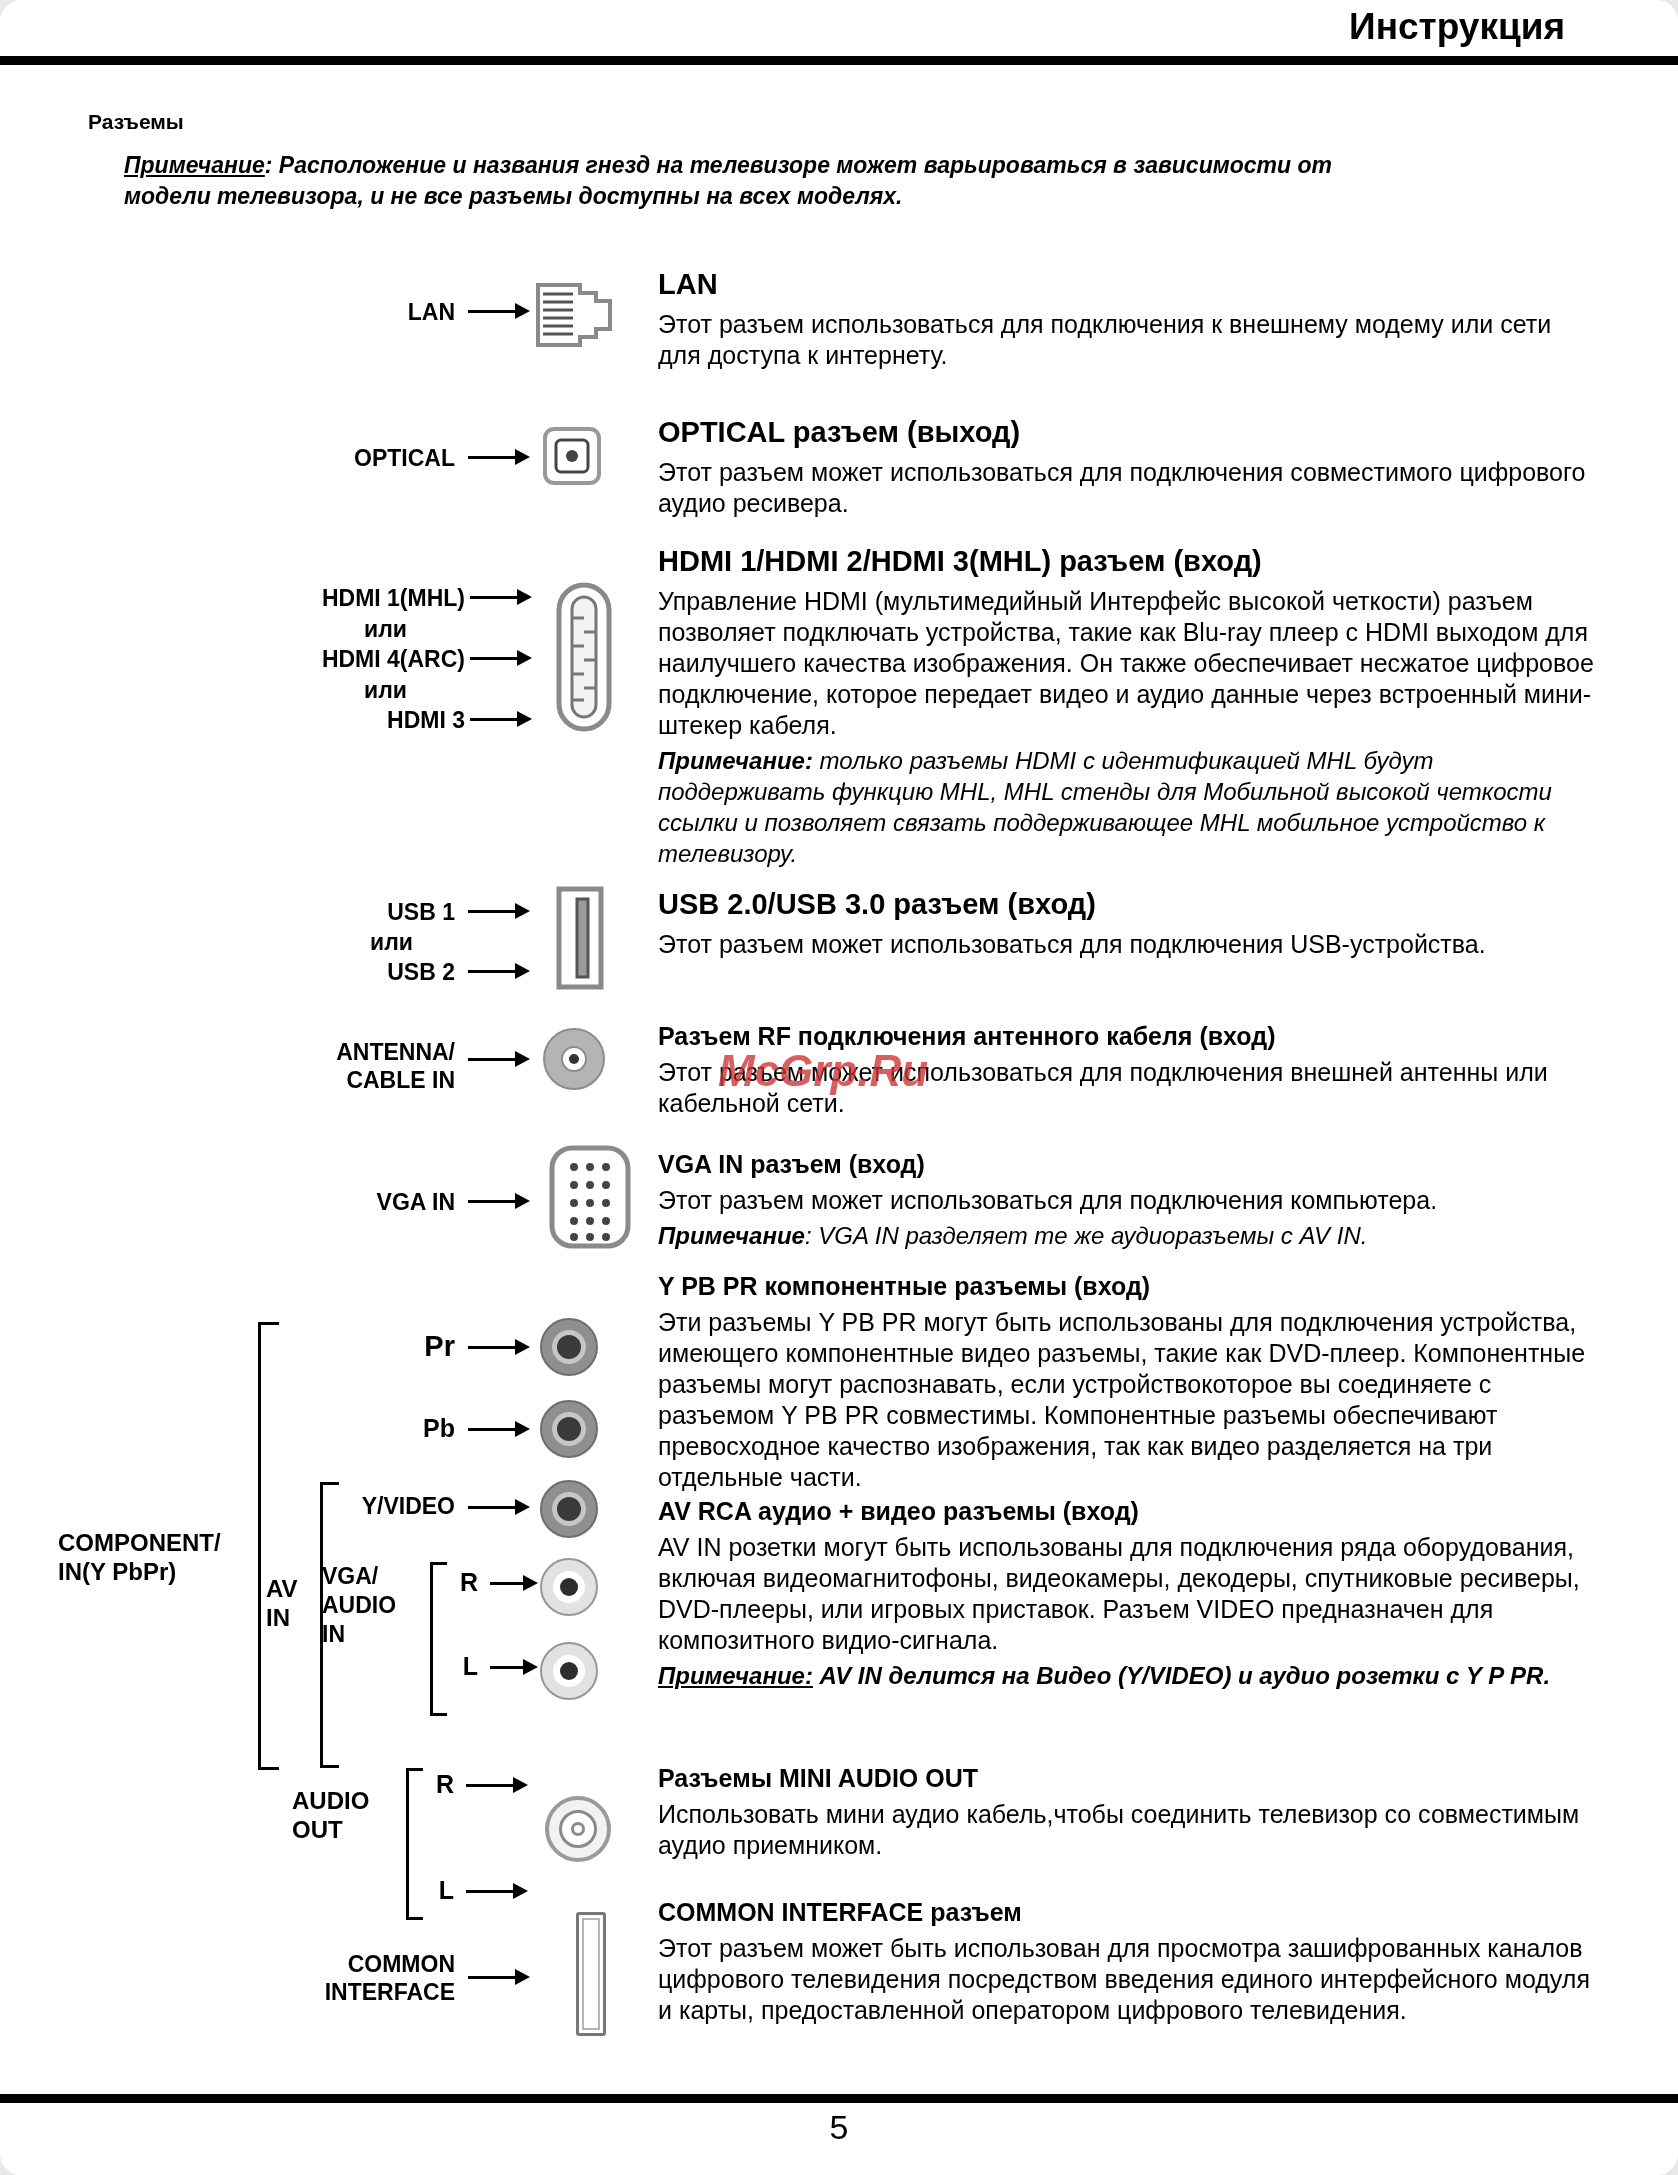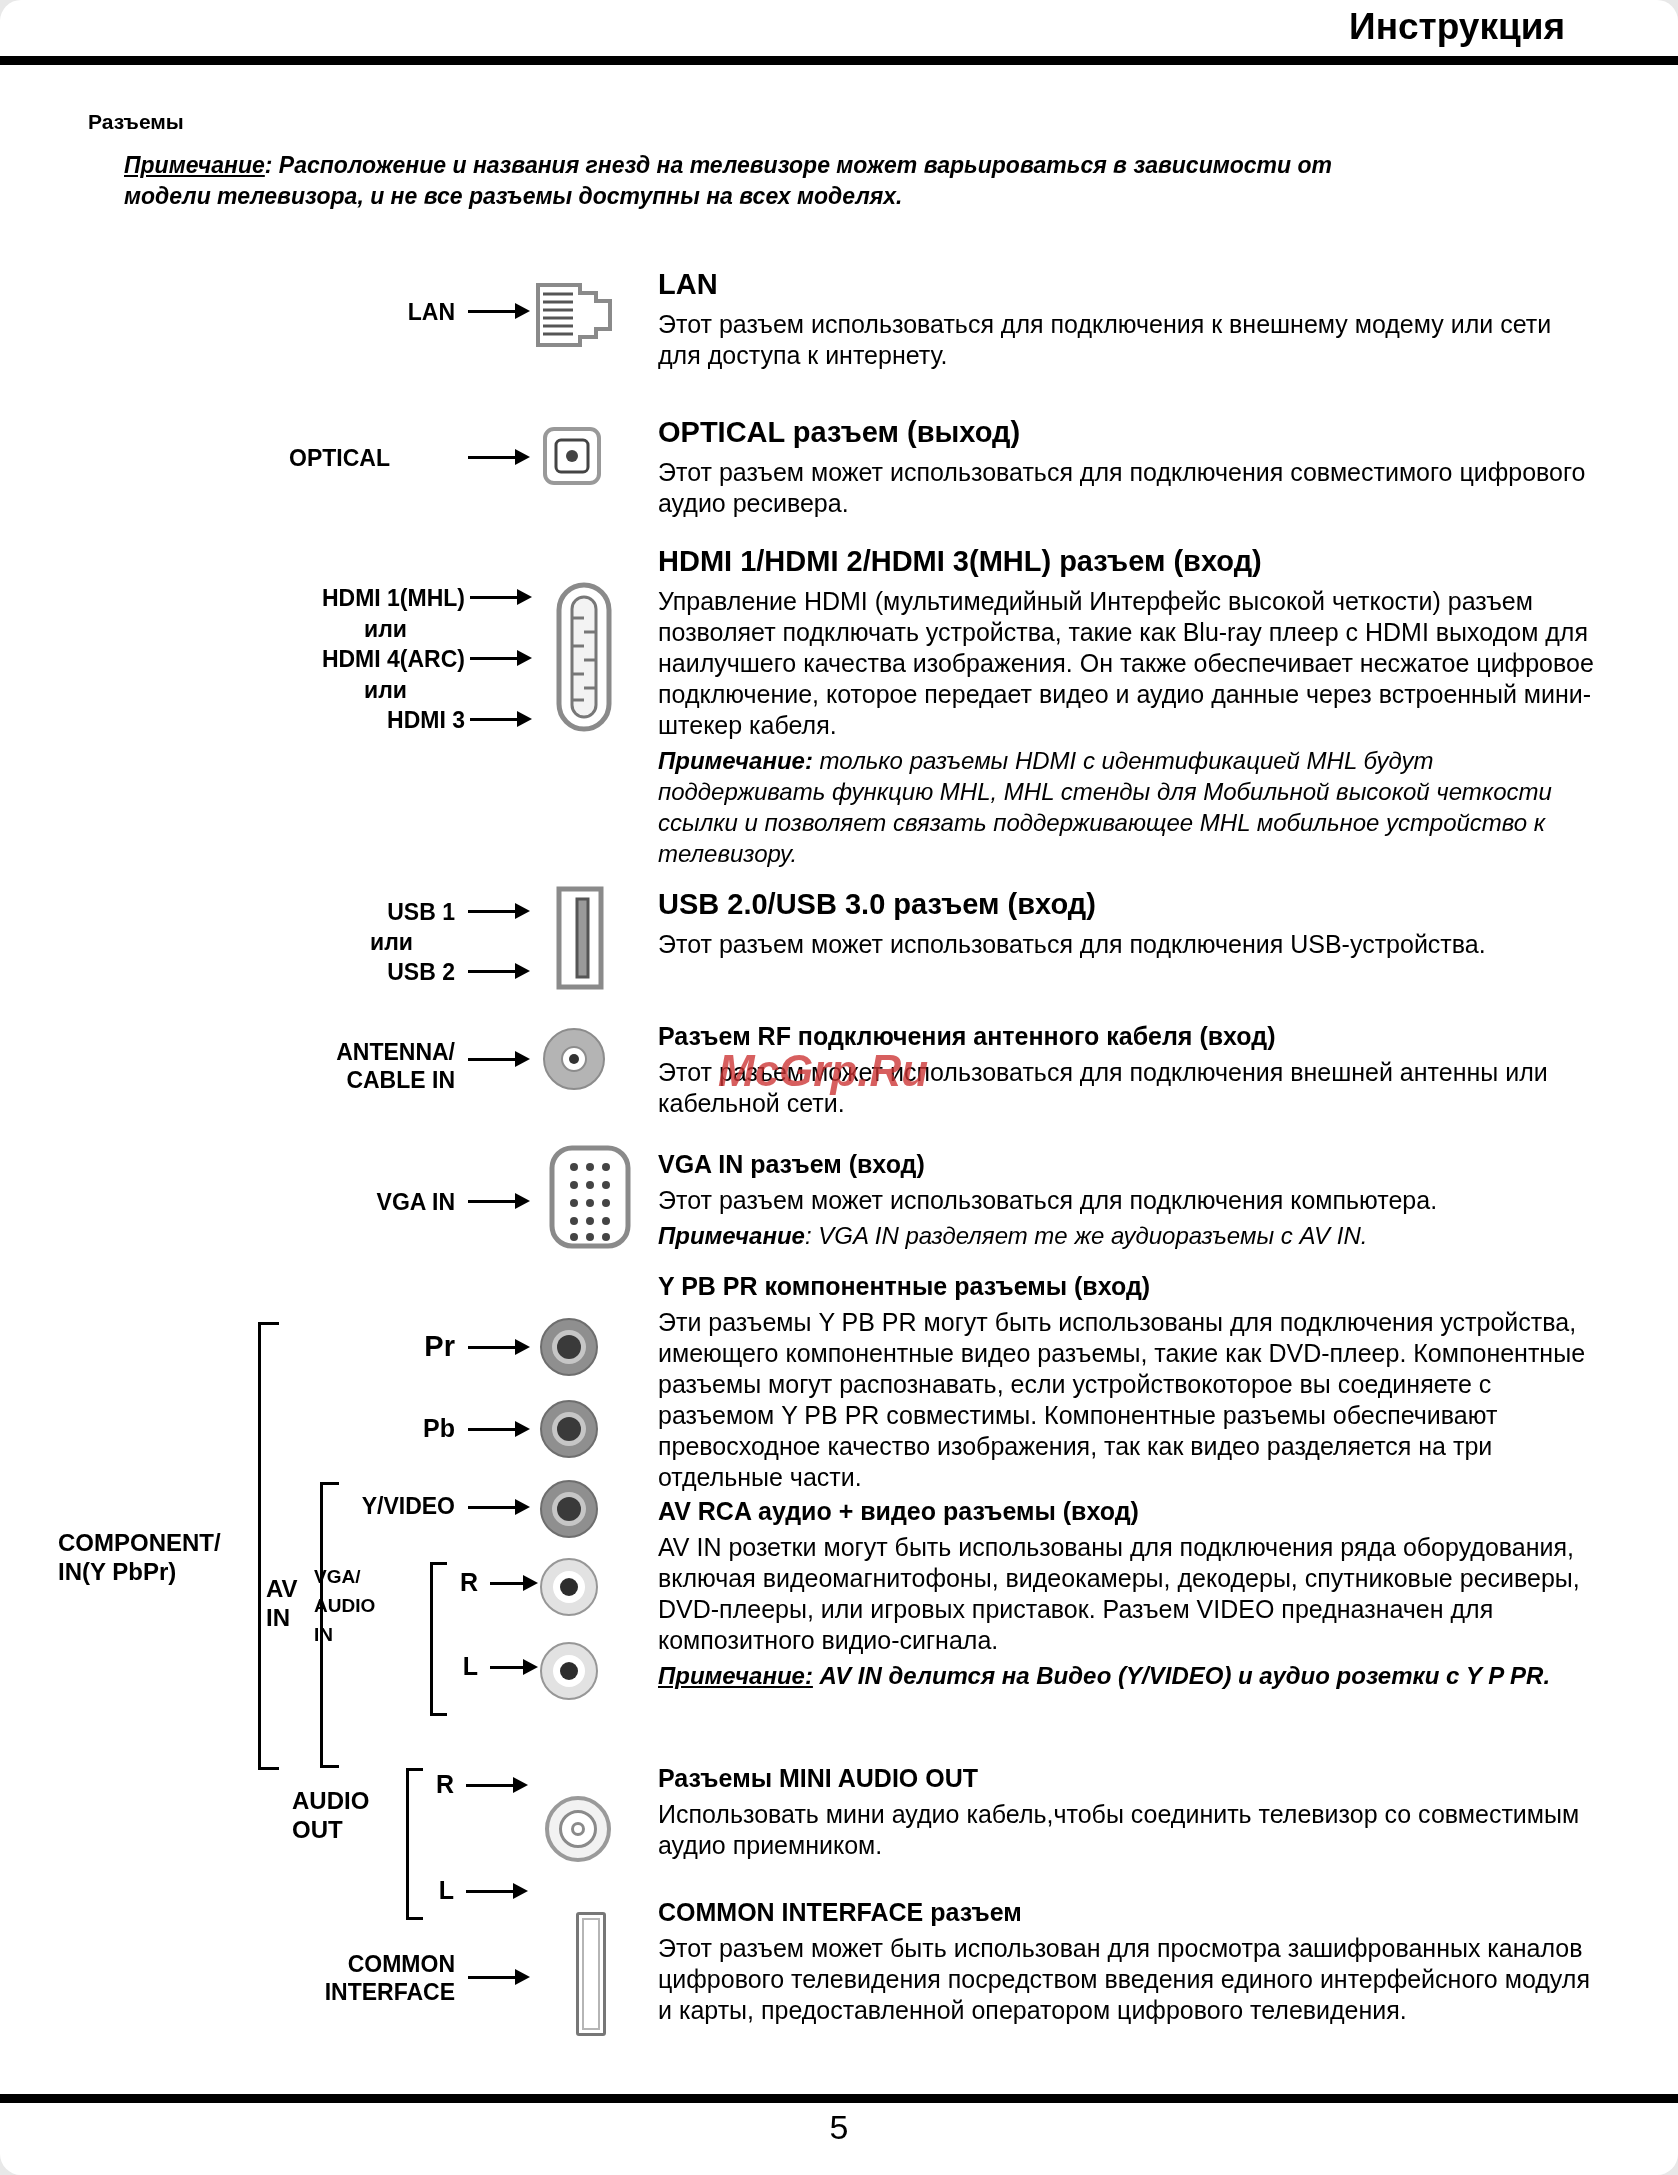--- a/index.html
+++ b/index.html
@@ -83,21 +83,21 @@
         <line x1="8" y1="44" x2="38" y2="44"></line>
           <line x1="8" y1="52" x2="38" y2="52"></line>
       </g>
     </svg>
   </div>
   <div class="text-block" style="top:268px;">
     <div class="h-lg">LAN</div>
     <p class="body">Этот  разъем использоваться для подключения к внешнему модему или сети для доступа к интернету.</p>
   </div>
 
-  <div class="port-label" style="left:232px; top:444px; width:215px;text-align:center;">OPTICAL</div>
+  <div class="port-label" style="left:240px; top:444px; width:215px;">OPTICAL</div>
   <div class="arrow" style="left:468px; top:456px;"></div>
   <div class="abs" style="left:542px; top:426px;">
     <svg width="60" height="60" viewBox="0 0 60 60">
       <rect x="3" y="3" width="54" height="54" rx="9" fill="#fff" stroke="#999" stroke-width="4"></rect>
       <rect x="14" y="14" width="32" height="32" rx="5" fill="#fff" stroke="#444" stroke-width="3"></rect>
       <circle cx="30" cy="30" r="6" fill="#444"></circle>
     </svg>
   </div>
   <div class="text-block" style="top:416px;">
     <div class="h-lg">OPTICAL разъем (выход)</div>
@@ -201,21 +201,21 @@
   <div class="jack jack-dark" style="left:540px; top:1318px;"></div>
 
   <div class="port-label" style="left:380px; top:1414px; width:75px; font-size:25px;">Pb</div>
   <div class="arrow" style="left:468px; top:1428px;"></div>
   <div class="jack jack-dark" style="left:540px; top:1400px;"></div>
 
   <div class="port-label" style="left:330px; top:1492px; width:125px;">Y/VIDEO</div>
   <div class="arrow" style="left:468px; top:1506px;"></div>
   <div class="jack jack-dark" style="left:540px; top:1480px;"></div>
 
-  <div class="group-label ctr pre" style="left:314px; top:1562px; width:102px; font-size:19px;">VGA/
+  <div class="group-label ctr pre" style="left:322px; top:1562px; width:102px; font-size:23px;">VGA/
 AUDIO
 IN</div>
   <div class="bracket" style="left:430px; top:1562px; width:14px; height:148px;"></div>
 
   <div class="port-label" style="left:448px; top:1568px; width:30px; font-size:25px;">R</div>
   <div class="arrow arrow-sm" style="left:490px; top:1582px;"></div>
   <div class="jack jack-light" style="left:540px; top:1558px;"></div>
 
   <div class="port-label" style="left:448px; top:1652px; width:30px; font-size:25px;">L</div>
   <div class="arrow arrow-sm" style="left:490px; top:1666px;"></div>

